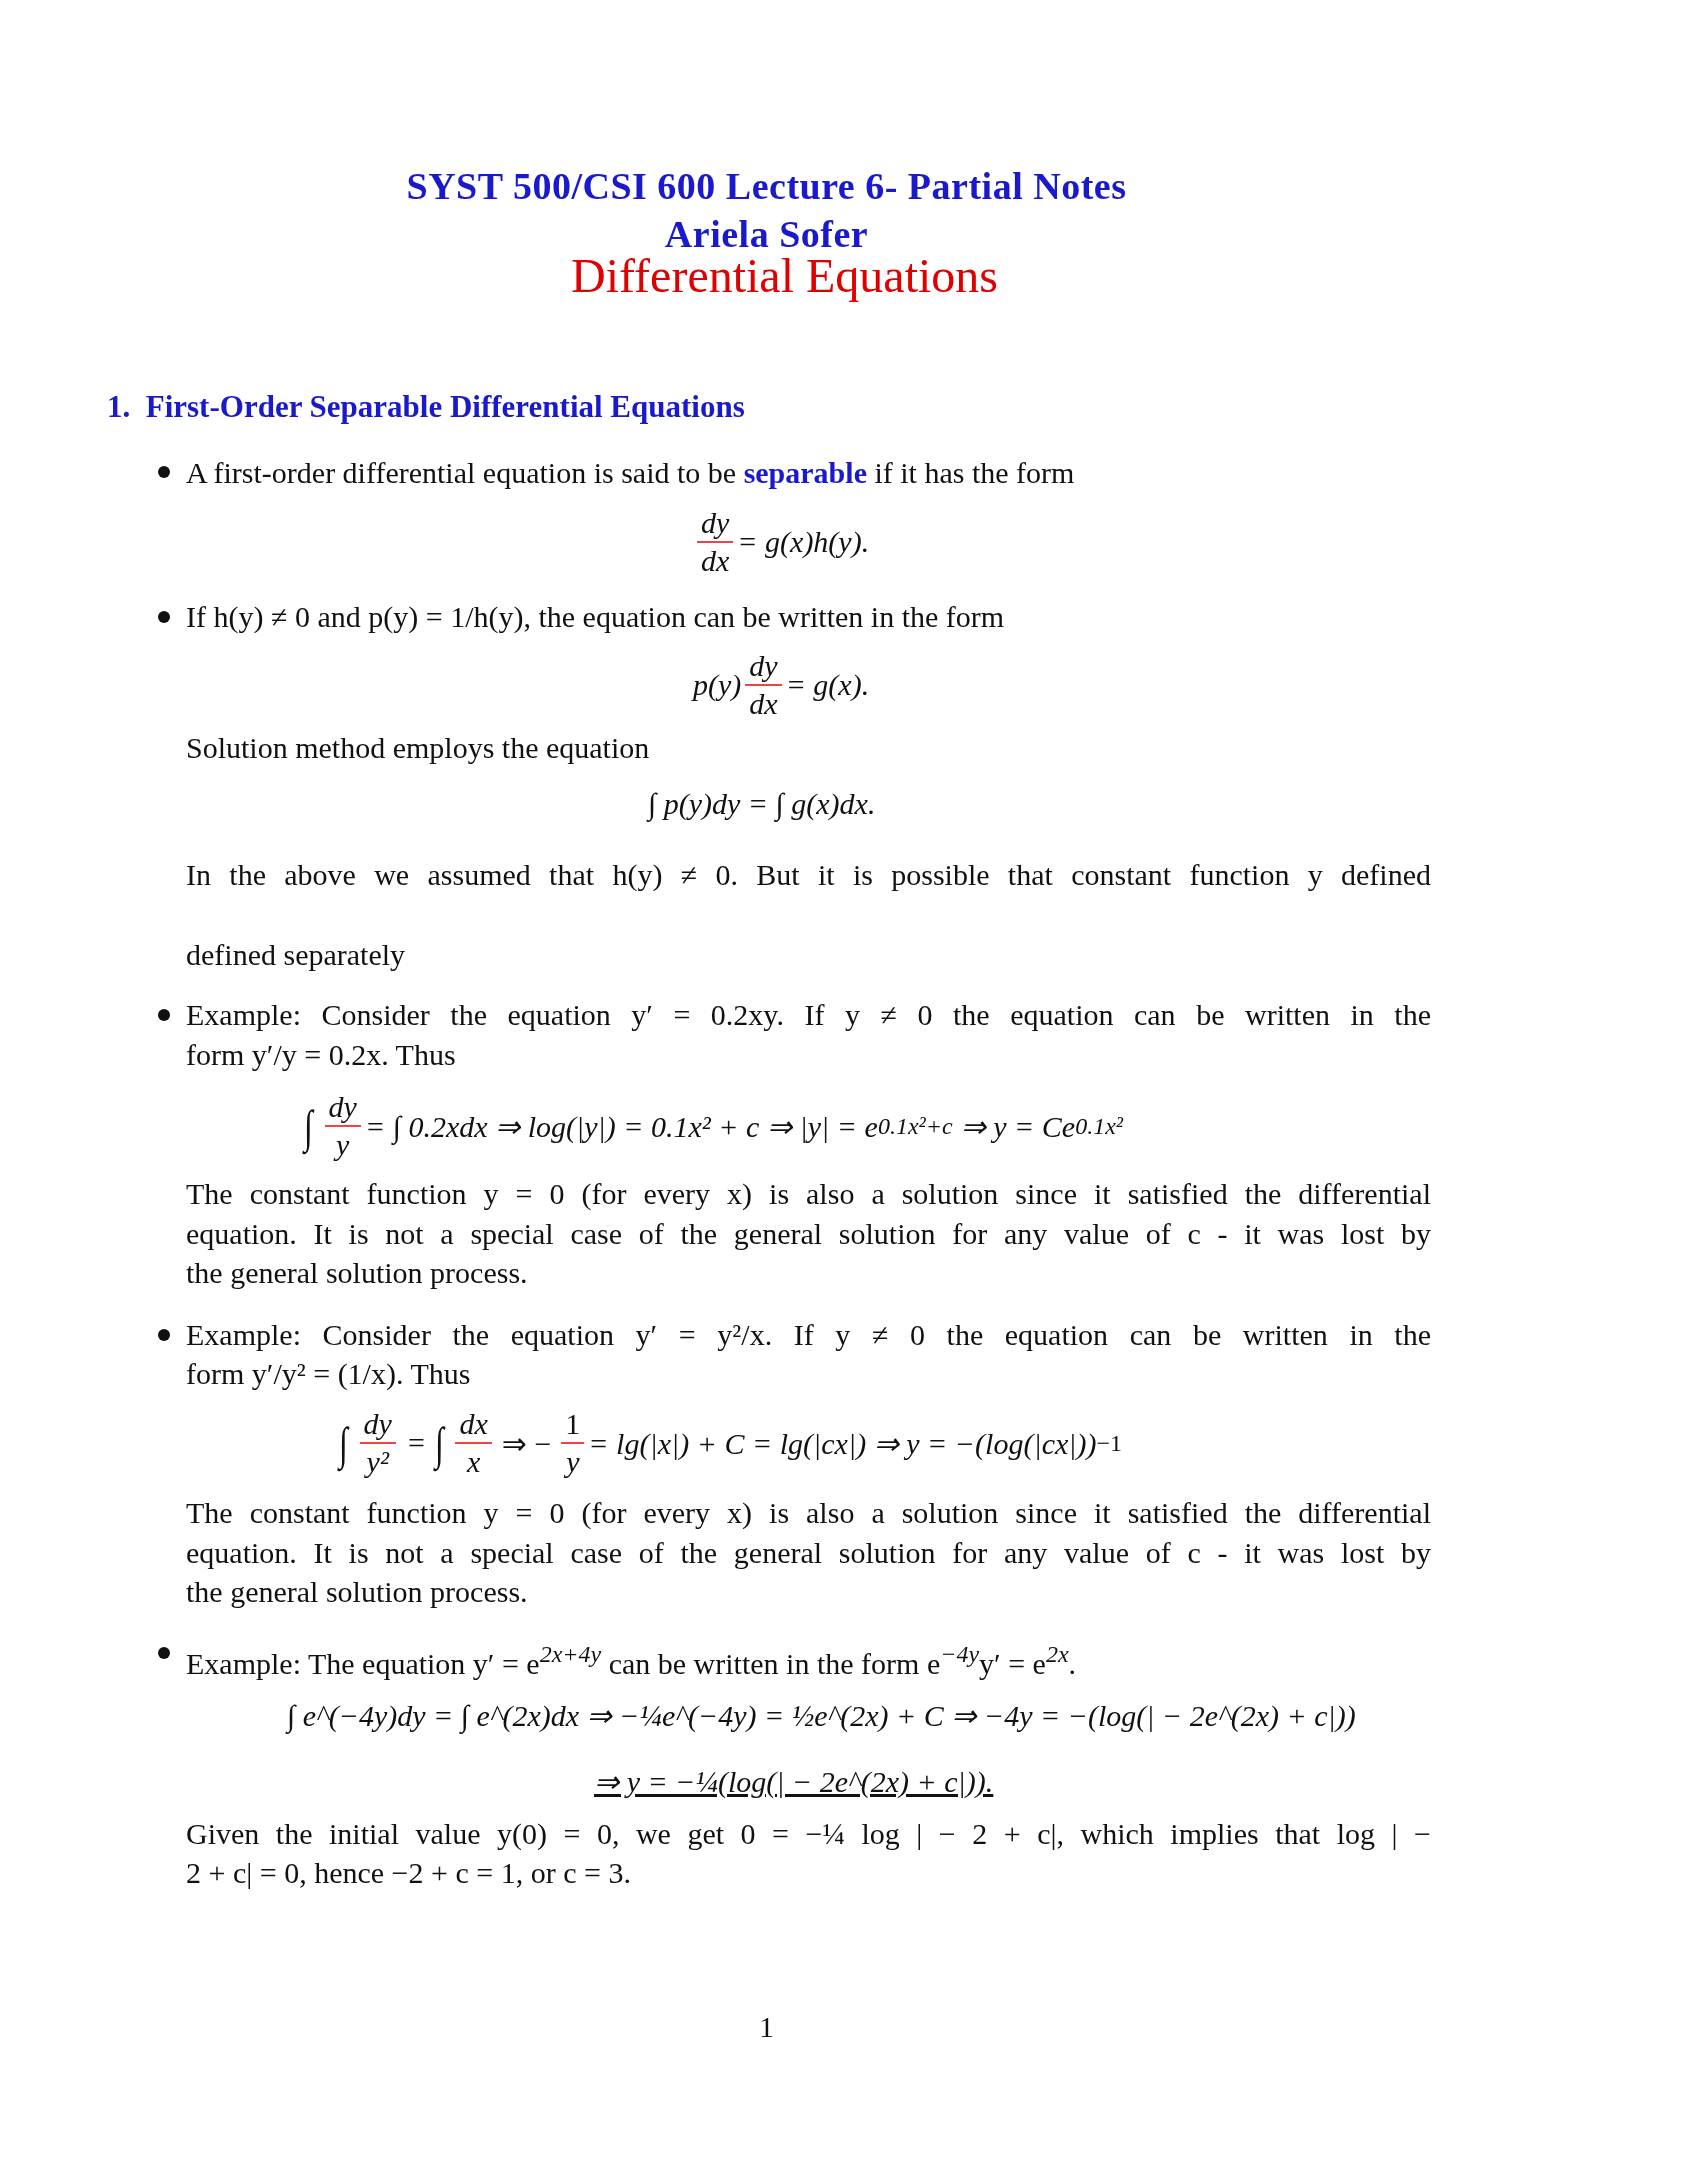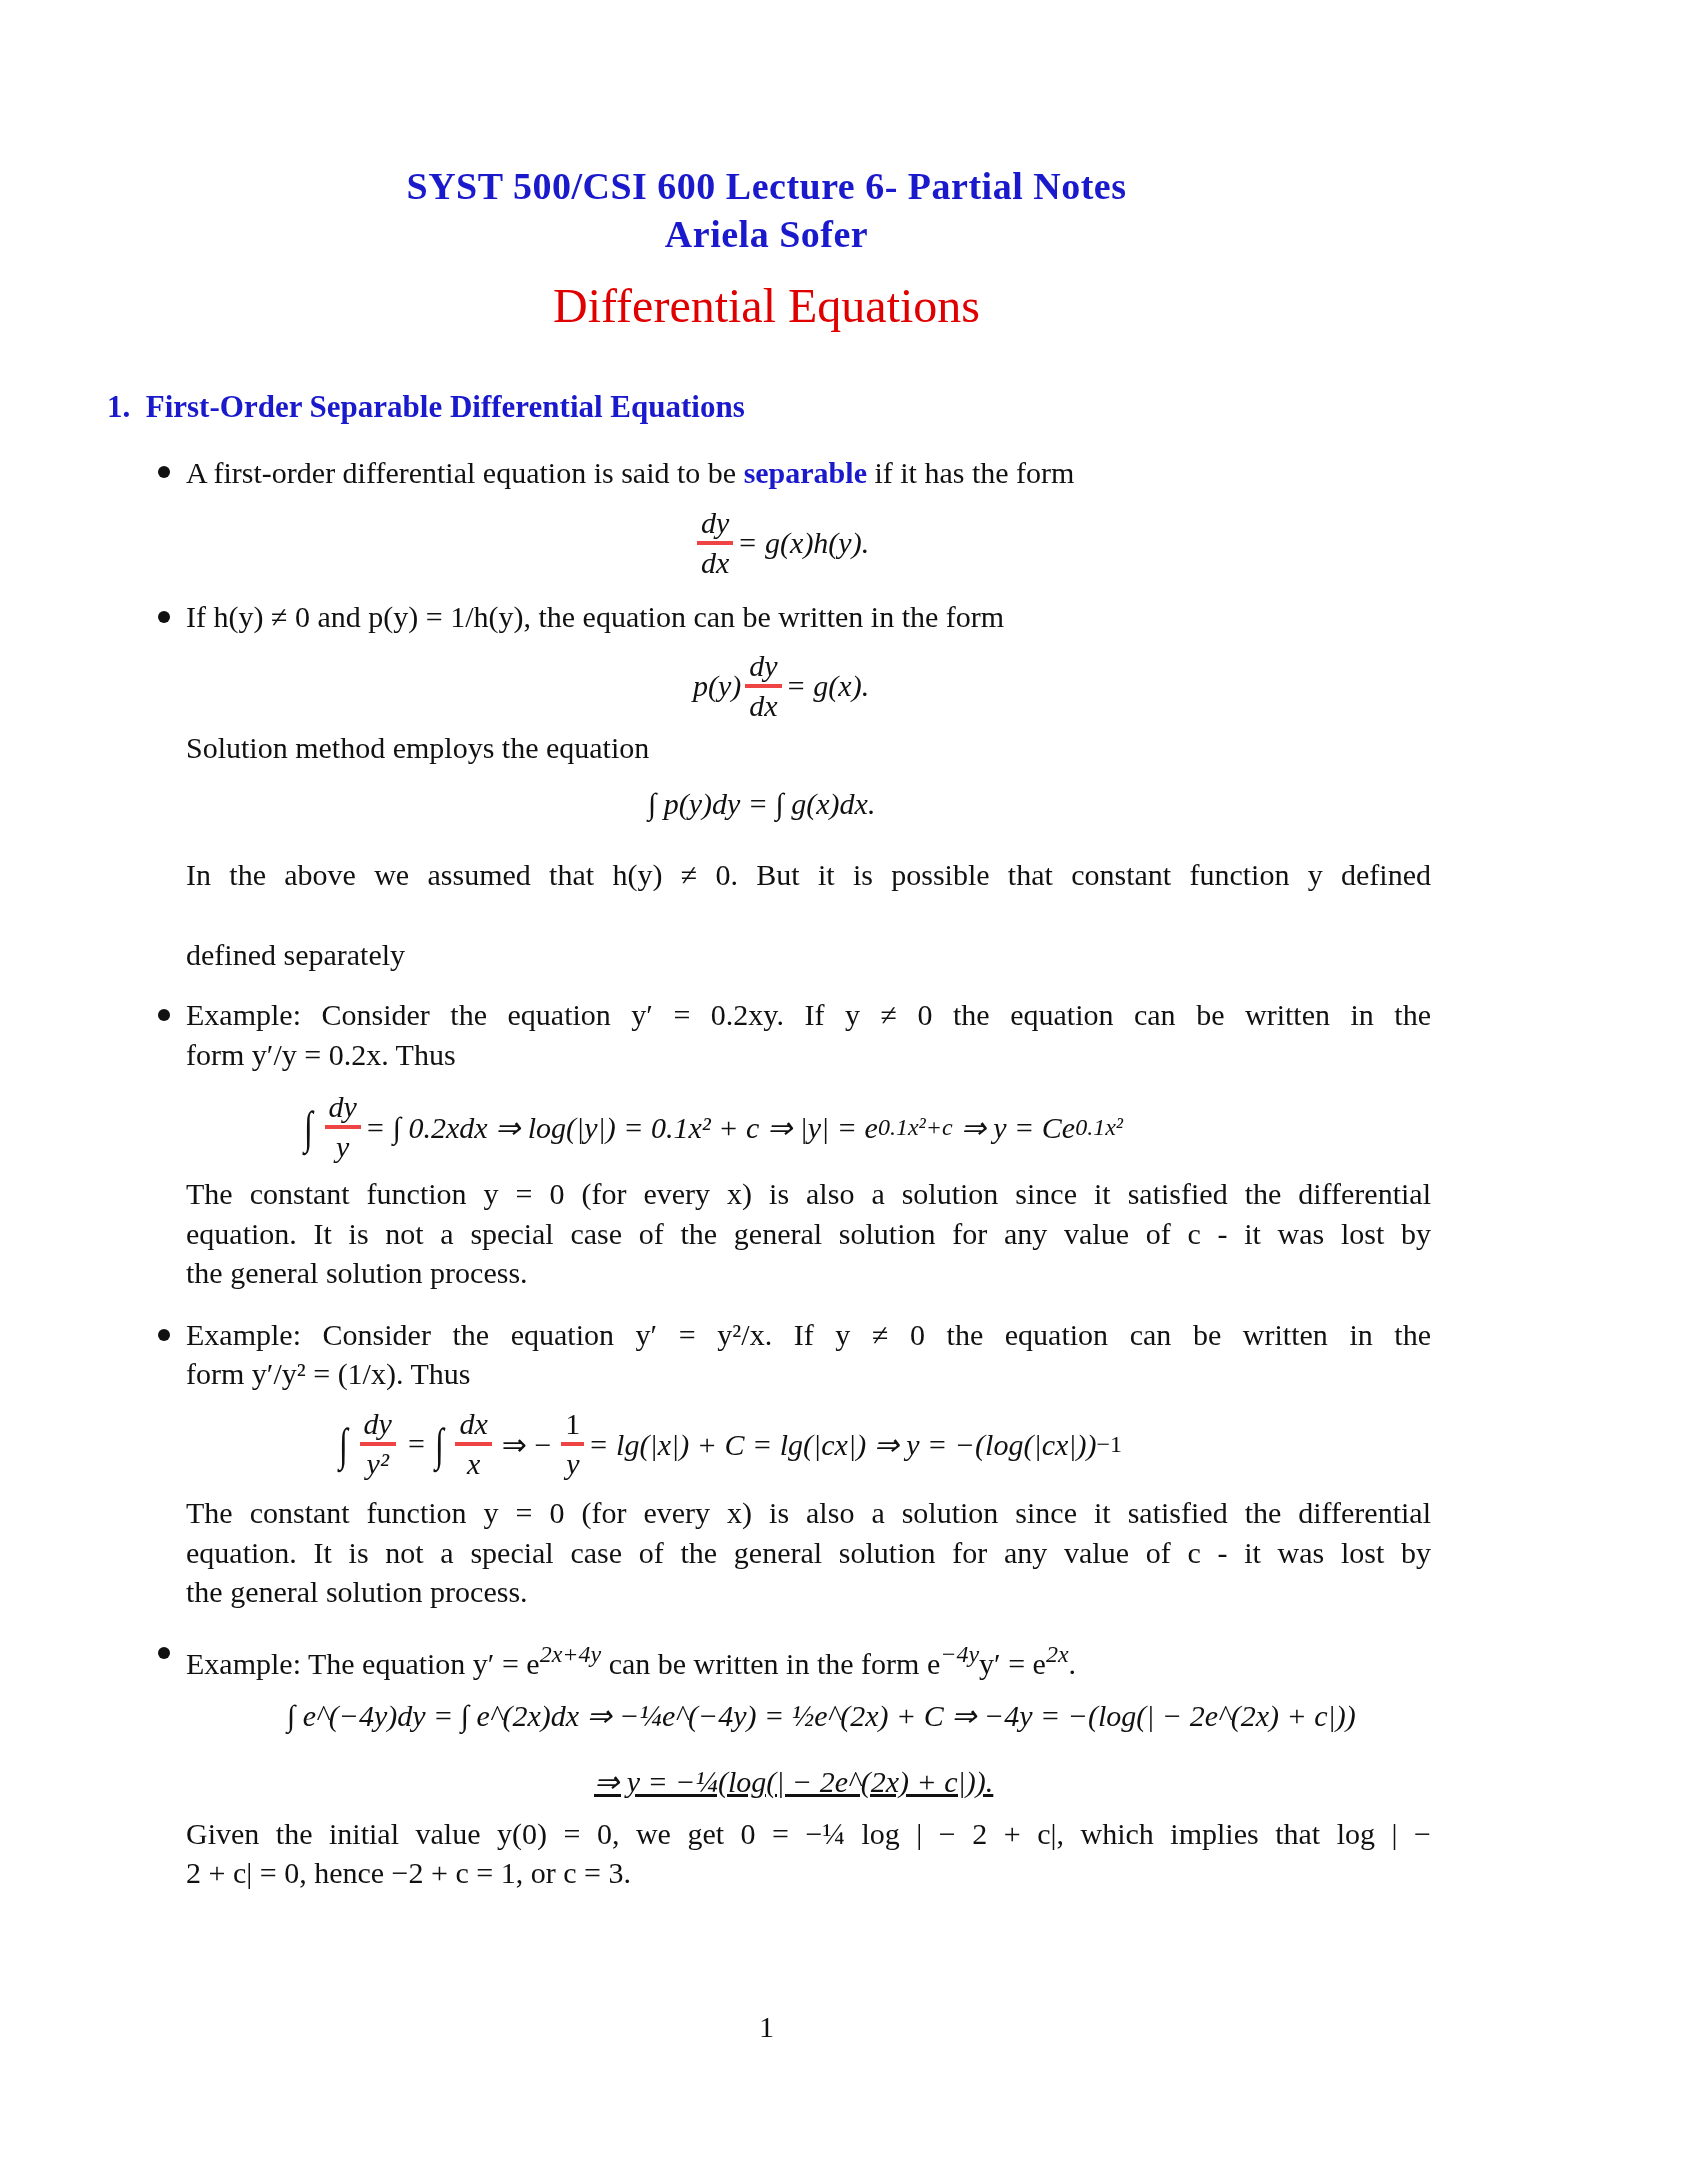--- a/index.html
+++ b/index.html
@@ -3,32 +3,32 @@
 <meta charset="utf-8">
 <style>
   html, body { margin: 0; padding: 0; background: #ffffff; }
   body { width: 1683px; height: 2178px; position: relative; overflow: hidden;
          font-family: "DejaVu Serif", "Liberation Serif", serif; color: #111; }
   .page { position: absolute; left: 0; top: 0; width: 1683px; height: 2178px; background: #fff; }
   .abs { position: absolute; white-space: nowrap; }
   .center { left: 0; width: 1533px; text-align: center; }
   .title1 { top: 164px; font-size: 38px; font-weight: bold; color: #1a1acc; font-family: "Liberation Serif", serif; letter-spacing: 0.5px; }
   .title2 { top: 212px; font-size: 38px; font-weight: bold; color: #1a1acc; font-family: "Liberation Serif", serif; letter-spacing: 0.5px; }
-  .title3 { top: 278px; font-size: 48px; color: #e00000; font-family: "Liberation Serif", serif; }
+  .title3 { top: 248px; font-size: 48px; color: #e00000; font-family: "Liberation Serif", serif; padding-left: 18px; }
   .sec { left: 107px; top: 389px; font-size: 31px; font-weight: bold; color: #1a1acc; font-family: "Liberation Serif", serif; }
   .bullet-dot { position: absolute; width: 12px; height: 12px; border-radius: 50%; background: #111; }
   .line { position: absolute; left: 186px; width: 1245px; font-size: 30px; line-height: 40px;
           font-family: "Liberation Serif", serif; white-space: nowrap; }
   .just { text-align: justify; text-align-last: justify; }
   .m { font-style: italic; }
   .blue-b { color: #1a1acc; font-weight: bold; }
   .eq { position: absolute; font-size: 30px; font-family: "Liberation Serif", serif; white-space: nowrap;
         display: flex; align-items: center; }
   .frac { display: inline-flex; flex-direction: column; align-items: center; vertical-align: middle; margin: 0 4px; }
-  .frac .num { border-bottom: 4px solid #ef4444; padding: 0 4px; line-height: 36px; font-style: italic; }
+  .frac .num { border-bottom: 2px solid #ef4444; padding: 0 4px; line-height: 36px; font-style: italic; }
   .frac .den { line-height: 36px; font-style: italic; }
   .int { font-size: 46px; font-style: italic; margin: 0 6px 0 0; transform: scaleX(0.7); display: inline-block; }
   sup { font-size: 24px; vertical-align: 12px; }
   .pagenum { left: 0; width: 1533px; text-align: center; top: 2010px; font-size: 30px; font-family: "Liberation Serif", serif; }
 </style>
 </head>
 <body>
 
 <div class="page">
 

